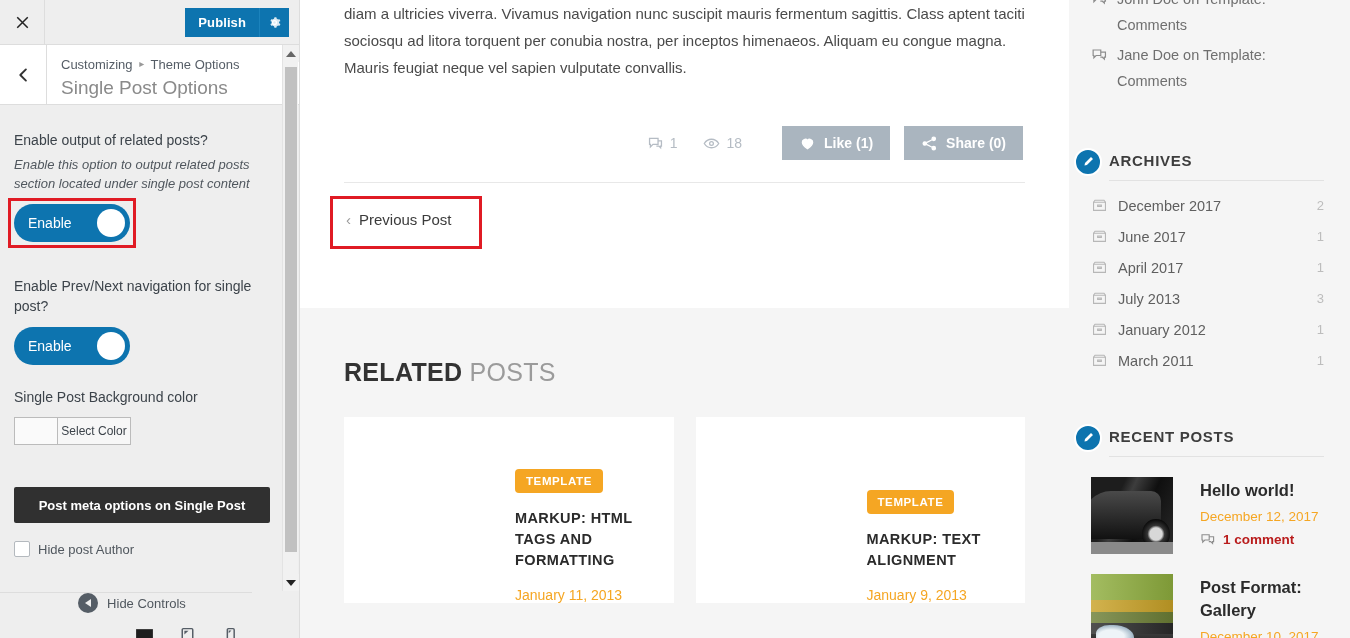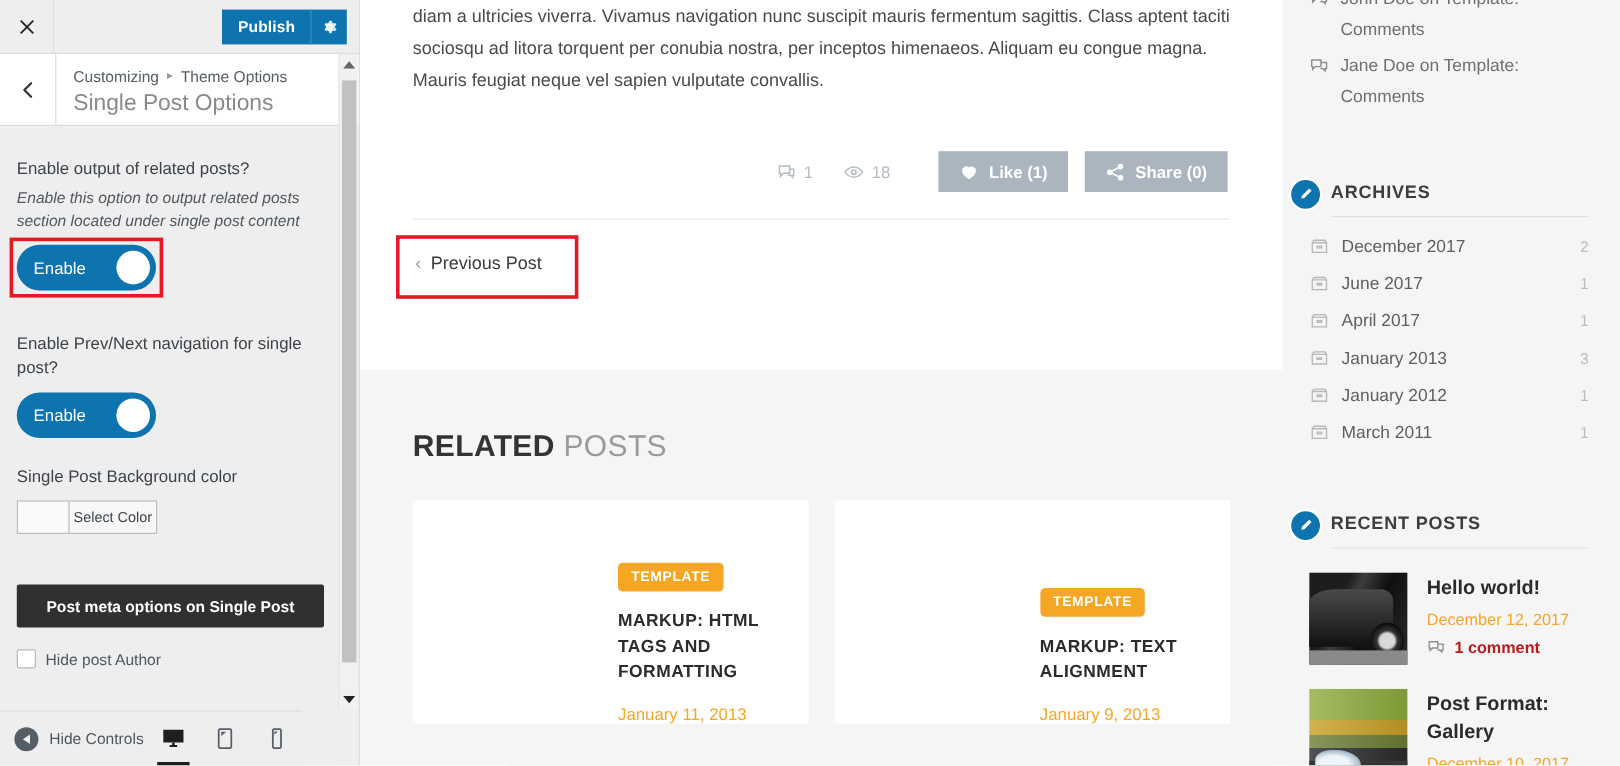--- a/index.html
+++ b/index.html
@@ -129,21 +129,21 @@
   .cz-scroll .arrow-down .tri { border-top: 6px solid #222; }
   .cz-thumb {
     position: absolute; left: 2px; top: 22px;
     width: 12px; height: 485px; background: #c1c1c1; border-radius: 0; cursor: pointer;
   }
 
   .cz-footer {
     position: absolute; bottom: 0; left: 0;
     width: 252px; height: 46px;
     background: #eeeeee; border-top: 1px solid #dddddd;
-    display: flex; align-items: center;
+    display: flex; align-items: center; flex-direction: column;
   }
   .hide-controls { display: flex; align-items: center; gap: 9px; padding-left: 12px; cursor: pointer; }
   .hc-circle {
     width: 20px; height: 20px; border-radius: 50%; background: #555d66;
     display: flex; align-items: center; justify-content: center;
   }
   .hc-circle .tri-l { width:0;height:0;border-top:4px solid transparent;border-bottom:4px solid transparent;border-right:6px solid #eee; }
   .hc-text { font-size: 13px; color: #50575e; }
   .devices { display: flex; align-items: center; margin-left: auto; height: 46px; }
   .dev {
@@ -291,21 +291,21 @@
   .edit-badge svg { width: 14px; height: 14px; fill: #fff; }
   .wg-rule { height: 1px; background: #e2e2e2; margin-top: 11px; }
 
   .arch-item {
     display: flex; align-items: center;
     font-size: 14.5px; color: #5f5f5f; padding: 7px 0; cursor: pointer;
   }
   .arch-item svg { width: 17px; height: 17px; margin-right: 10px; flex-shrink: 0; }
   .arch-count { margin-left: auto; color: #bdbdbd; font-size: 13px; }
 
-  .recent-item { display: flex; gap: 16px; margin-top: 20px; }
+  .recent-item { display: flex; gap: 27px; margin-top: 20px; }
   .recent-thumb { width: 82px; height: 77px; flex-shrink: 0; position: relative; overflow: hidden; }
   .rt-car {
     position:absolute; inset:0;
     background: linear-gradient(115deg,#1d1d1d 0 30%, #3d3d3d 40%, #0f0f0f 60%, #2a2a2a 100%);
   }
   .rt-car .body { position:absolute; left:-10%; top:18%; width:95%; height:62%; background:linear-gradient(#4a4a4a,#111); border-radius:28px 10px 4px 4px; }
   .rt-car .wheelc { position:absolute; right:4%; bottom:6%; width:34%; height:40%; border-radius:50%; background: radial-gradient(circle,#d8d8d8 0 30%, #343434 42%, #0c0c0c 70%); }
   .rt-car .road { position:absolute; left:0; right:0; bottom:0; height:16%; background:#8a8a8a; }
   .rt-gal {
     position:absolute; inset:0;
@@ -603,21 +603,21 @@
               </svg>
             <span>April 2017</span>
             <span class="arch-count">1</span>
           </div>
           <div class="arch-item">
             <svg viewBox="0 0 20 20" fill="none" stroke="#b7b7b7" stroke-width="1.3">
                 <path d="M3 6.2h14v9.5H3z"></path>
                 <path d="M3 6.2L4.7 3.8h10.6L17 6.2"></path>
                 <path d="M7.8 9.6h4.4v1.6H7.8z"></path>
               </svg>
-            <span>January 2013</span>
+            <span>July 2013</span>
             <span class="arch-count">3</span>
           </div>
           <div class="arch-item">
             <svg viewBox="0 0 20 20" fill="none" stroke="#b7b7b7" stroke-width="1.3">
                 <path d="M3 6.2h14v9.5H3z"></path>
                 <path d="M3 6.2L4.7 3.8h10.6L17 6.2"></path>
                 <path d="M7.8 9.6h4.4v1.6H7.8z"></path>
               </svg>
             <span>January 2012</span>
             <span class="arch-count">1</span>

